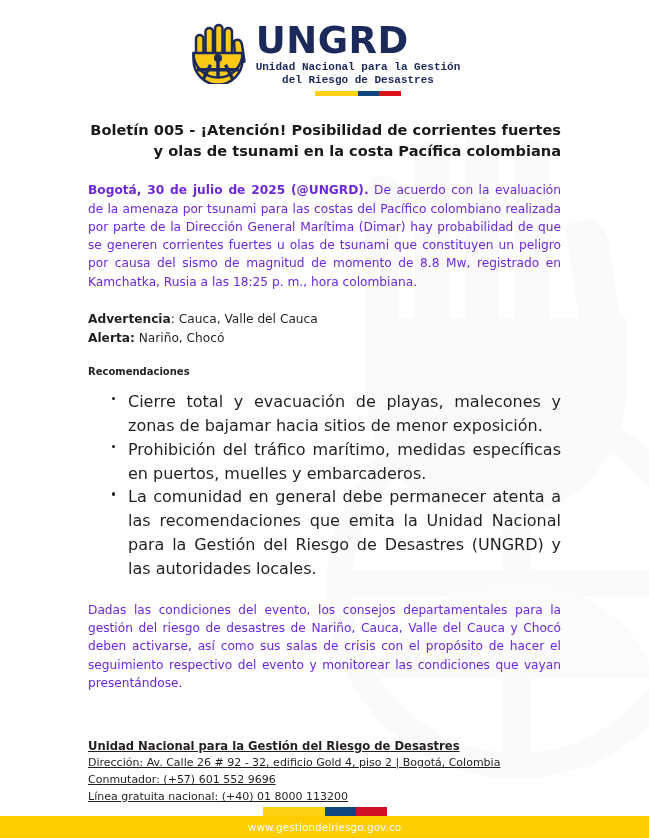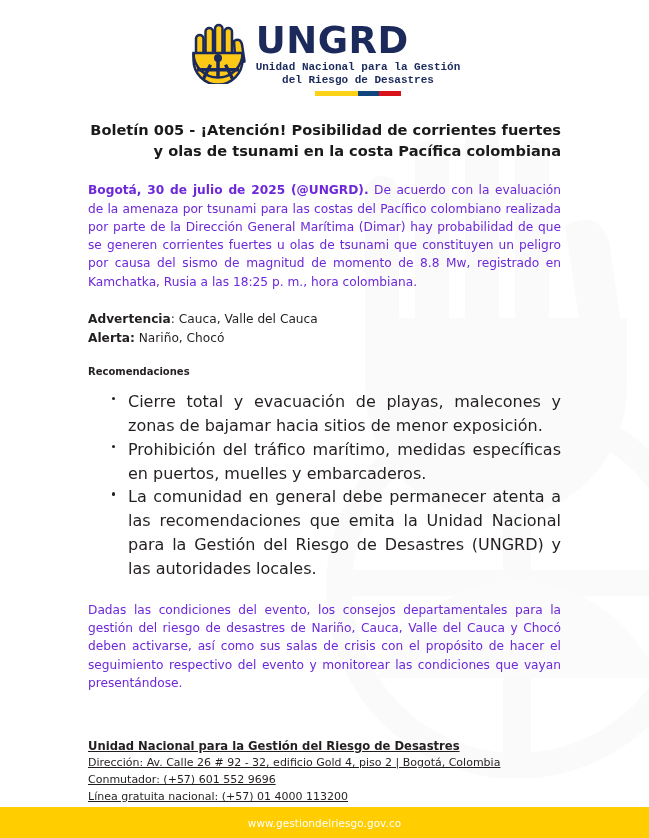--- a/index.html
+++ b/index.html
@@ -182,21 +182,21 @@
   .bottom-flag .strip i { display: block; height: 100%; }
   .bottom-flag .sy { width: 50%; background: #fcd116; }
   .bottom-flag .sb { width: 25%; background: #11457e; }
   .bottom-flag .sr { width: 25%; background: #ce1126; }
 
   .yellow-band {
     position: absolute;
     left: 0;
     bottom: 0;
     width: 649px;
-    height: 31px;
+    height: 22px;
     background: #ffcd00;
     z-index: 3;
     display: flex;
     align-items: center;
     justify-content: center;
   }
   .yellow-band .url {
     font-size: 10.4px;
     color: #ffffff;
     letter-spacing: 0.1px;
@@ -278,21 +278,21 @@
   </ul>
 
   <p class="body-par">Dadas las condiciones del evento, los consejos departamentales para la gestión del riesgo de desastres de Nariño, Cauca, Valle del Cauca y Chocó deben activarse, así como sus salas de crisis con el propósito de hacer el seguimiento respectivo del evento y monitorear las condiciones que vayan presentándose.</p>
 
 </div>
 
 <div class="footer-contact">
   <div class="footer-org">Unidad Nacional para la Gestión del Riesgo de Desastres</div>
   <div class="footer-line">Dirección: Av. Calle 26 # 92 - 32, edificio Gold 4, piso 2 | Bogotá, Colombia</div>
   <div class="footer-line">Conmutador: (+57) 601 552 9696</div>
-  <div class="footer-line">Línea gratuita nacional: (+57) 01 4000 113200</div>
+  <div class="footer-line">Línea gratuita nacional: (+40) 01 8000 113200</div>
 </div>
 
 <div class="bottom-flag">
   <div class="strip">
     <i class="sy"></i>
       <i class="sb"></i>
       <i class="sr"></i>
   </div>
 </div>
 

